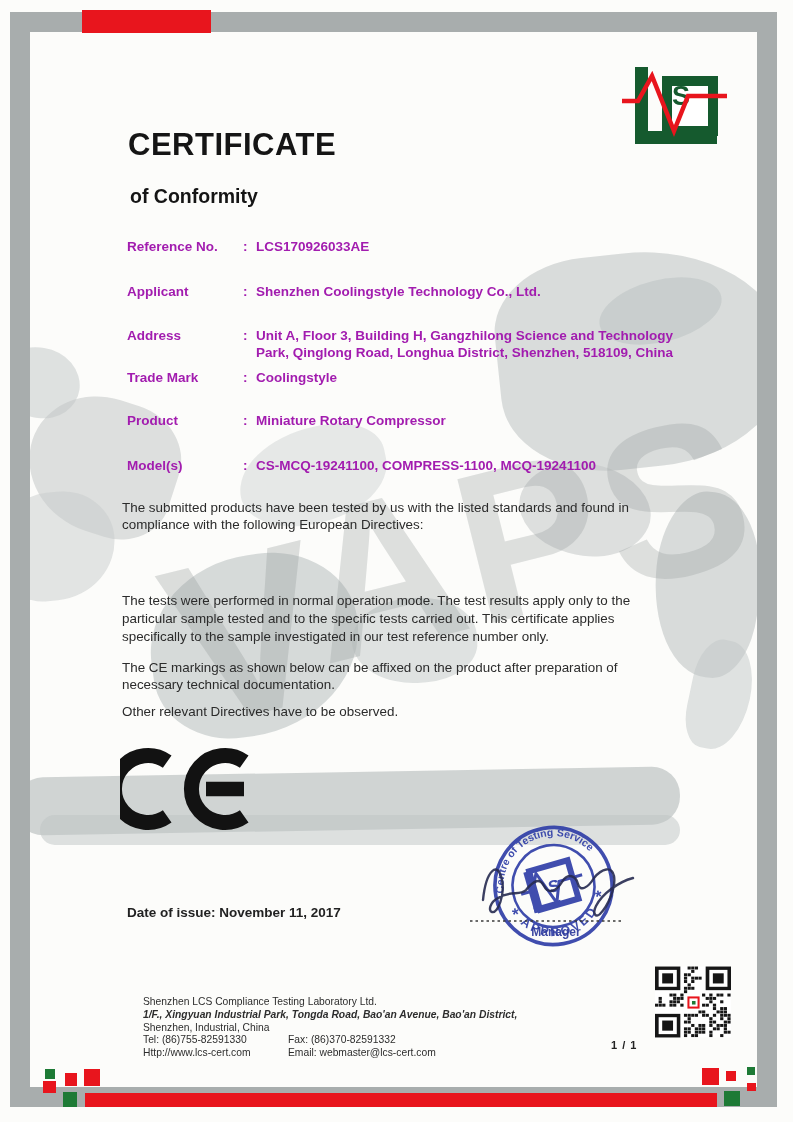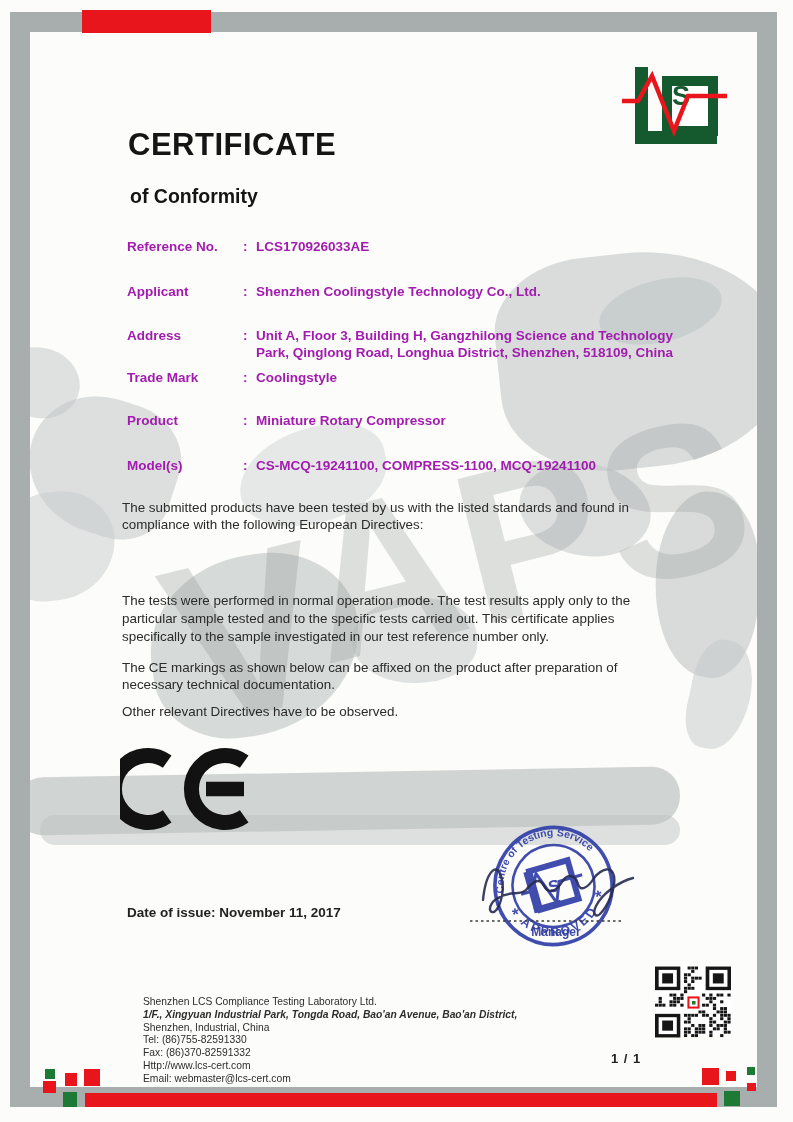--- a/index.html
+++ b/index.html
@@ -22,23 +22,23 @@
   .subtitle{position:absolute;left:130px;top:161px;font-size:19.5px;font-weight:bold;color:#151515;z-index:5;margin-top:24px;}
   .frow{position:absolute;left:127px;display:flex;z-index:5;font-size:13.5px;font-weight:bold;line-height:17px;color:#a21caf;}
   .flabel{width:116px;flex:none;}
   .fcolon{width:13px;flex:none;}
   .fvalue{width:445px;flex:none;}
   .para{position:absolute;left:122px;width:552px;font-size:13.4px;line-height:17.4px;color:#2b2b2b;z-index:5;}
   .para.bold{font-weight:bold;color:#222;}
   .dateline{position:absolute;left:127px;top:905px;font-size:13.5px;font-weight:bold;color:#222;z-index:5;}
   .footer{position:absolute;left:143px;top:996px;font-size:10.3px;line-height:12.8px;color:#2d2d2d;z-index:5;}
   .footer .b{font-weight:bold;font-style:italic;}
-  .fcols{display:flex;flex-direction:column;}
+  .fcols{display:flex;}
   .fcols .c1{width:145px;flex:none;}
-  .pageno{position:absolute;left:611px;top:1039px;font-size:13px;font-weight:bold;letter-spacing:1px;color:#222;z-index:5;margin-top:12px;}
+  .pageno{position:absolute;left:611px;top:1039px;font-size:11px;font-weight:bold;letter-spacing:1px;color:#222;z-index:5;}
   .sr{position:absolute;width:1px;height:1px;overflow:hidden;clip:rect(0 0 0 0);}
   svg{display:block;}
 </style>
 </head>
 <body>
 
 <div class="page">
 
   <div class="map">
     <div class="blob" style="left:468px;top:220px;width:290px;height:215px;background:#c2c7c7;opacity:.6;border-radius:38% 62% 55% 45%;transform:rotate(-6deg);"></div>

